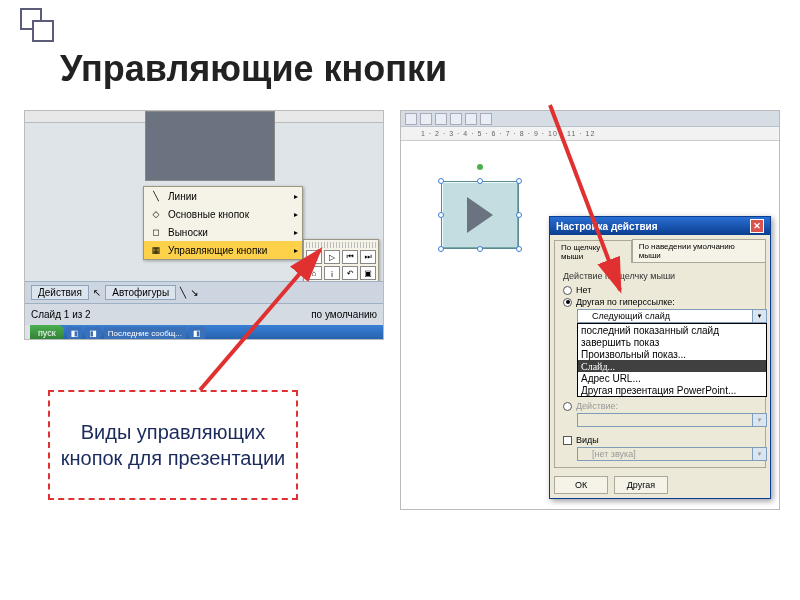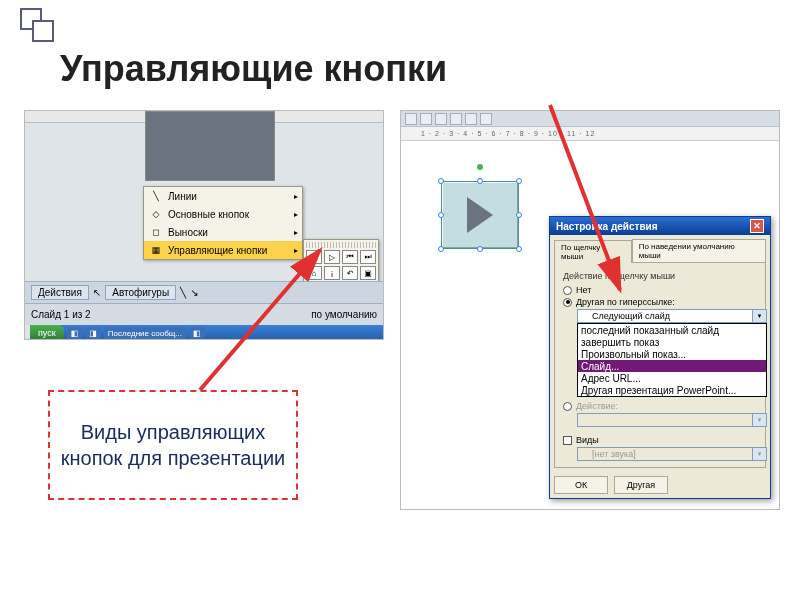--- a/index.html
+++ b/index.html
@@ -66,21 +66,21 @@
   .dialog .body { border: 1px solid #aca899; margin: 0 4px 4px; padding: 6px 8px; background: #ece9d8; }
   .dialog .grp-label { margin: 2px 0 4px; color: #333; }
   .dialog .radio-row { display: flex; align-items: center; gap: 4px; margin: 2px 0; }
   .dialog .radio { width: 9px; height: 9px; border: 1px solid #555; border-radius: 50%; background: #fff; display: inline-flex; align-items: center; justify-content: center; }
   .dialog .radio.sel::after { content: ''; width: 4px; height: 4px; background: #000; border-radius: 50%; }
   .dialog .check { width: 9px; height: 9px; border: 1px solid #555; background: #fff; }
   .dialog .combo { width: 190px; height: 14px; border: 1px solid #7f9db9; background: #fff; margin: 2px 0 0 14px; display: flex; align-items: center; padding: 0 14px; position: relative; }
   .dialog .combo .dd { position: absolute; right: 0; top: 0; width: 14px; height: 100%; background: #dbe5f1; border-left: 1px solid #7f9db9; display: flex; align-items: center; justify-content: center; font-size: 7px; }
   .dialog .dropdown-list { width: 190px; border: 1px solid #000; background: #fff; margin: 0 0 4px 14px; }
   .dialog .dropdown-list .opt { padding: 0 3px; height: 12px; display: flex; align-items: center; font-size: 10px; }
-  .dialog .dropdown-list .opt.sel { background: #701a75; color: #fff; }
+  .dialog .dropdown-list .opt.sel { background: #404040; color: #fff; font-family: Liberation Serif, serif; }
   .dialog .disabled { color: #999; }
   .dialog .combo.dis { background: #ece9d8; }
   .dialog .btns { display: flex; justify-content: flex-start; gap: 6px; padding: 4px; }
   .dialog .dbtn { width: 54px; height: 18px; border: 1px solid #aca899; background: #f5f3e8; display: flex; align-items: center; justify-content: center; font-size: 9px; }
   
   
   .callout { position: absolute; top: 390px; left: 48px; width: 250px; height: 110px; border: 2.5px dashed #e03030; display: flex; align-items: center; justify-content: center; text-align: center; font-size: 20px; color: #1a2a5c; line-height: 1.3; padding: 8px; background: #fff; }
   
   
   .arrow-svg { position: absolute; pointer-events: none; }

